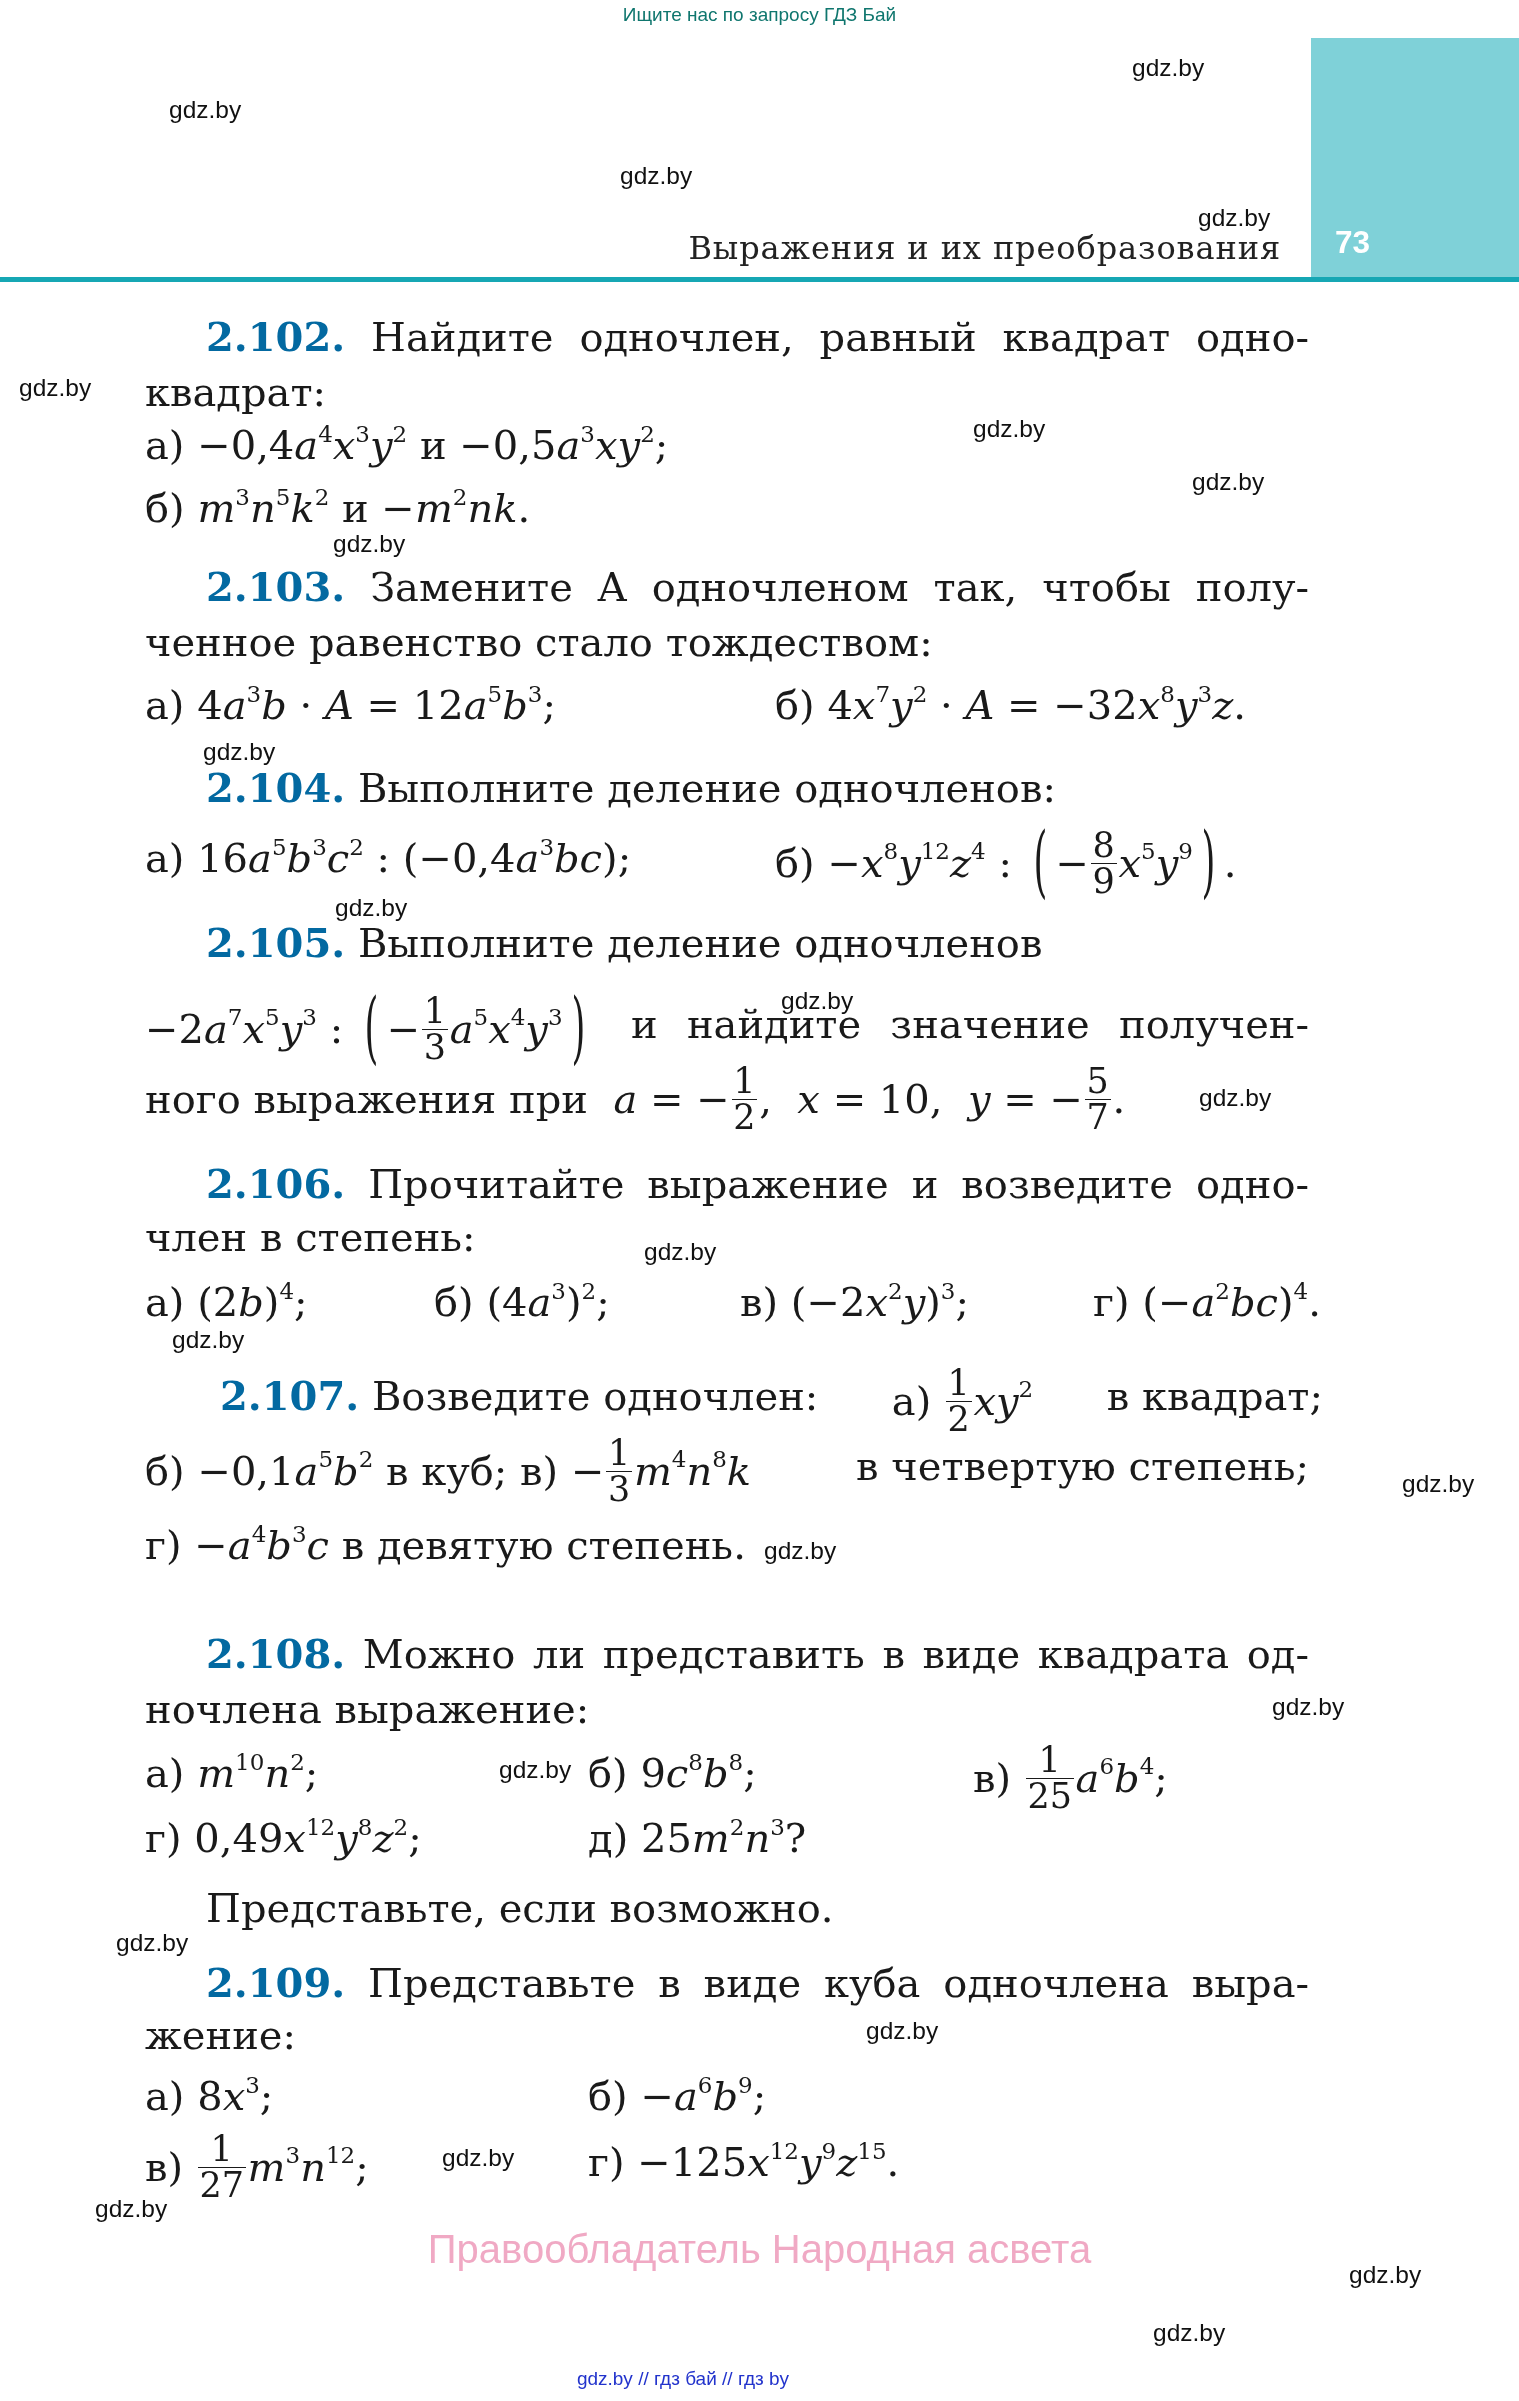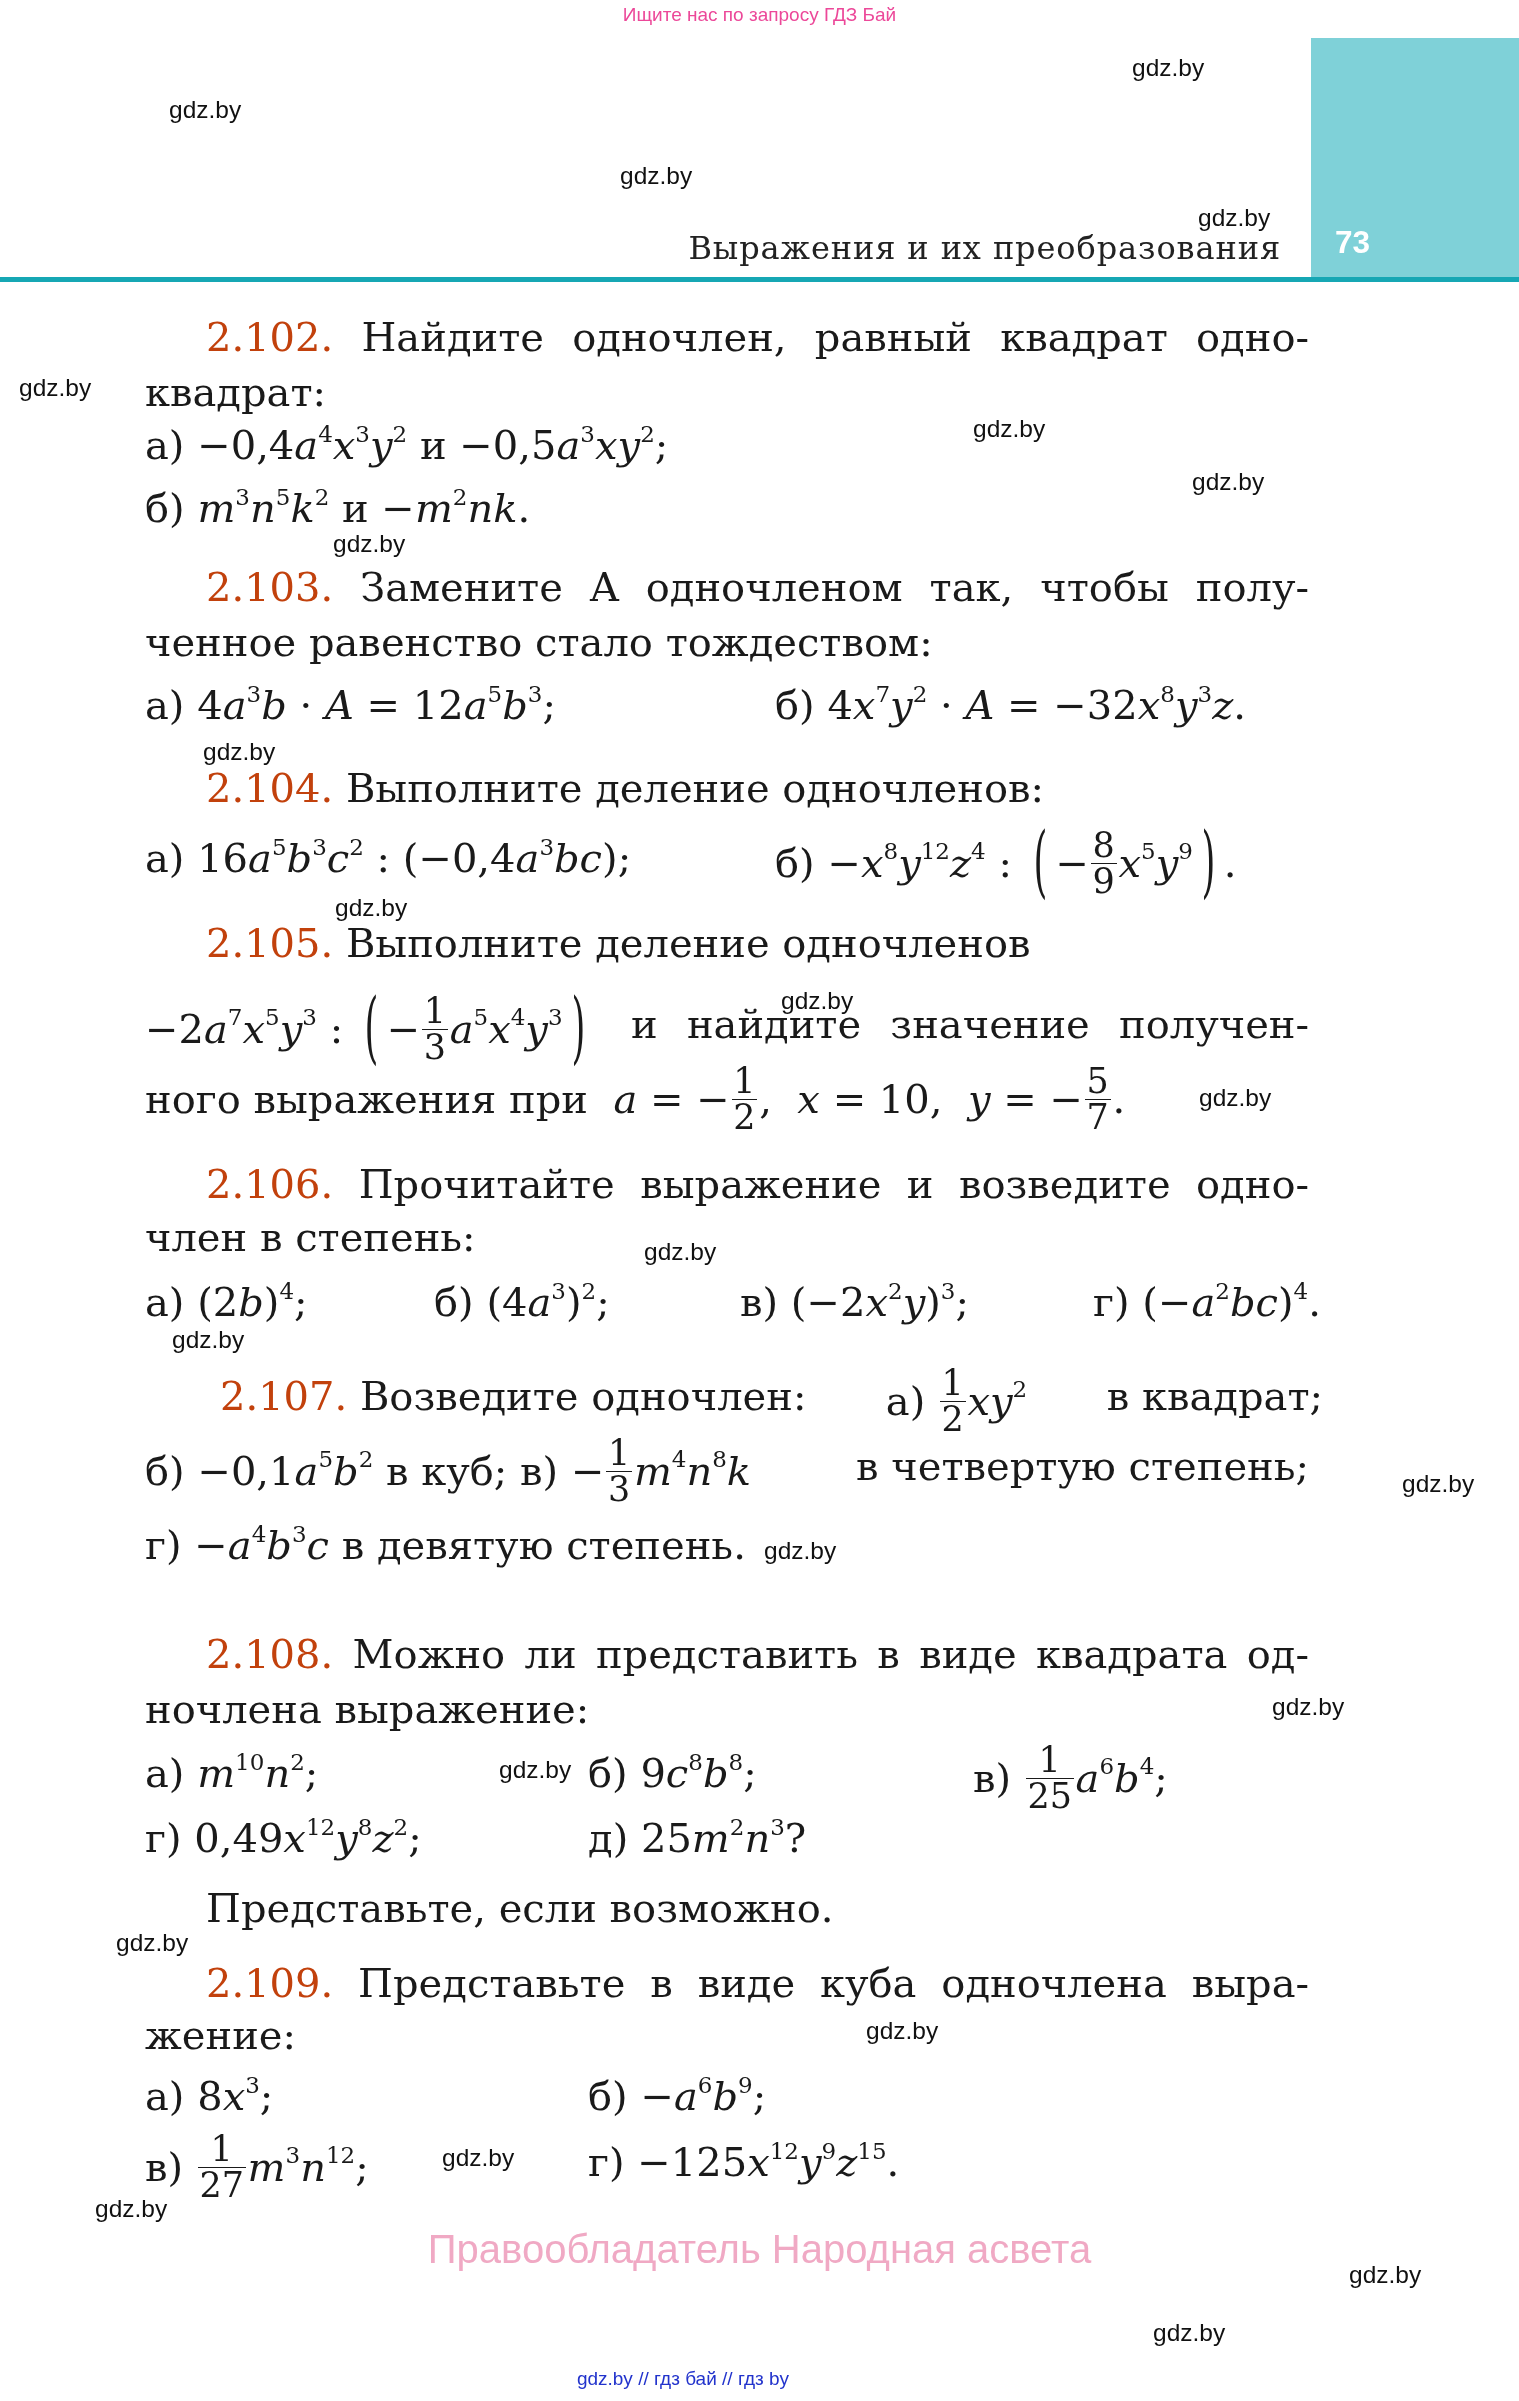--- a/index.html
+++ b/index.html
@@ -1,35 +1,35 @@
 <!DOCTYPE html>
 <html style="font-size:14px"><head>
 <meta charset="utf-8">
 <style>
   html, body { margin:0; padding:0; background:#ffffff; }
   body { width:1519px; height:2401px; position:relative; overflow:hidden;
          font-family:"DejaVu Serif","Liberation Serif",serif; color:#1a1a1a; }
   .abs { position:absolute; }
   .top-banner { left:0; width:1519px; top:3.5px; text-align:center;
-        font-family:"Liberation Sans",sans-serif; font-size:19px; color:#ec4899; }
+        font-family:"Liberation Sans",sans-serif; font-size:19px; color:#0f766e; }
   .tab { left:1311px; top:38px; width:208px; height:240px; background:#7fd1d8; }
   .page-num { left:1335px; top:224px; font-family:"Liberation Sans",sans-serif;
         font-weight:bold; font-size:31.5px; color:#ffffff; }
   .rule { left:0; top:277px; width:1519px; height:5.3px; background:#16a7b4; }
   .running-head { right:238px; top:229px; font-size:32px; letter-spacing:0.9px; color:#222; }
   .wm { font-family:"Liberation Sans",sans-serif; font-size:24.5px; color:#111; }
   .copyright { left:0; width:1519px; top:2227px; text-align:center;
         font-family:"Liberation Sans",sans-serif; font-size:40px; color:#f0a9c4; }
   .bottom-links { left:0; width:1366px; top:2368px; text-align:center;
         font-family:"Liberation Sans",sans-serif; font-size:19px; color:#2233cc; }
 
   .content { left:145px; top:306px; width:1164px; font-size:40px; line-height:54px; }
   .line { position:absolute; left:0; white-space:nowrap; }
   .justify { width:1164px; text-align:justify; text-align-last:justify; display:block; }
-  .num { color:#c2410c; font-weight:normal; }
+  .num { color:#0369a1; font-weight:bold; }
   i, .v { font-style:italic; }
   sup { font-size:23px; vertical-align:0; position:relative; top:-17.5px; line-height:0; }
   .frac { display:inline-block; vertical-align:middle; text-align:center; font-size:35px;
           line-height:35px; margin:0 1.8px; position:relative; top:-3.5px; }
   .frac > span { display:block; padding:0 1.8px; }
   .frac > span:first-child { border-bottom:1.8px solid #1a1a1a; }
   .bigparen { font-size:79px; font-weight:100; vertical-align:middle; position:relative; top:-5.3px;
               transform:scaleX(0.45); display:inline-block; }
   .col { position:absolute; white-space:nowrap; }
 </style>

